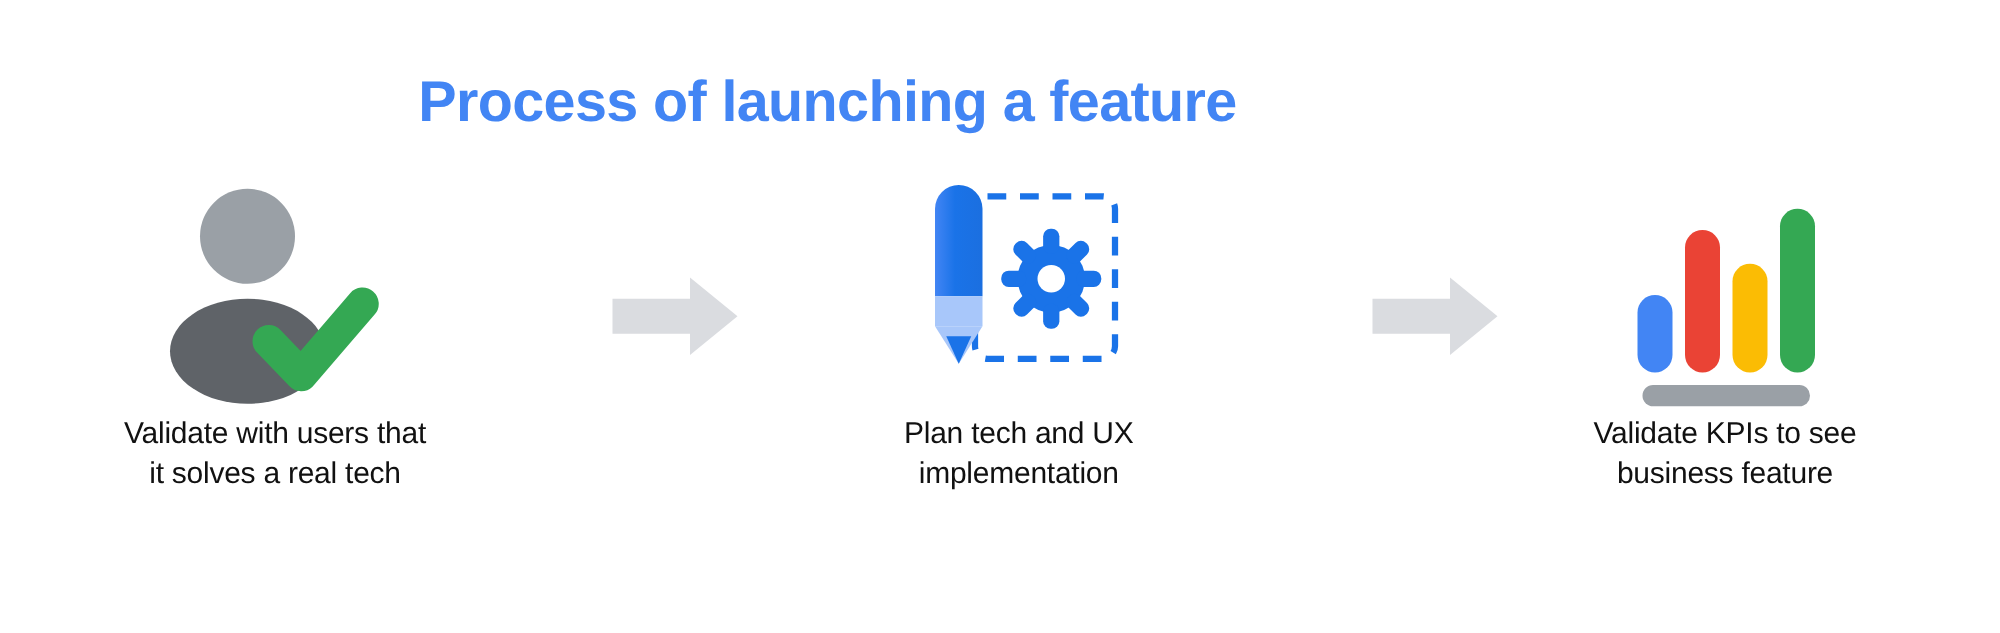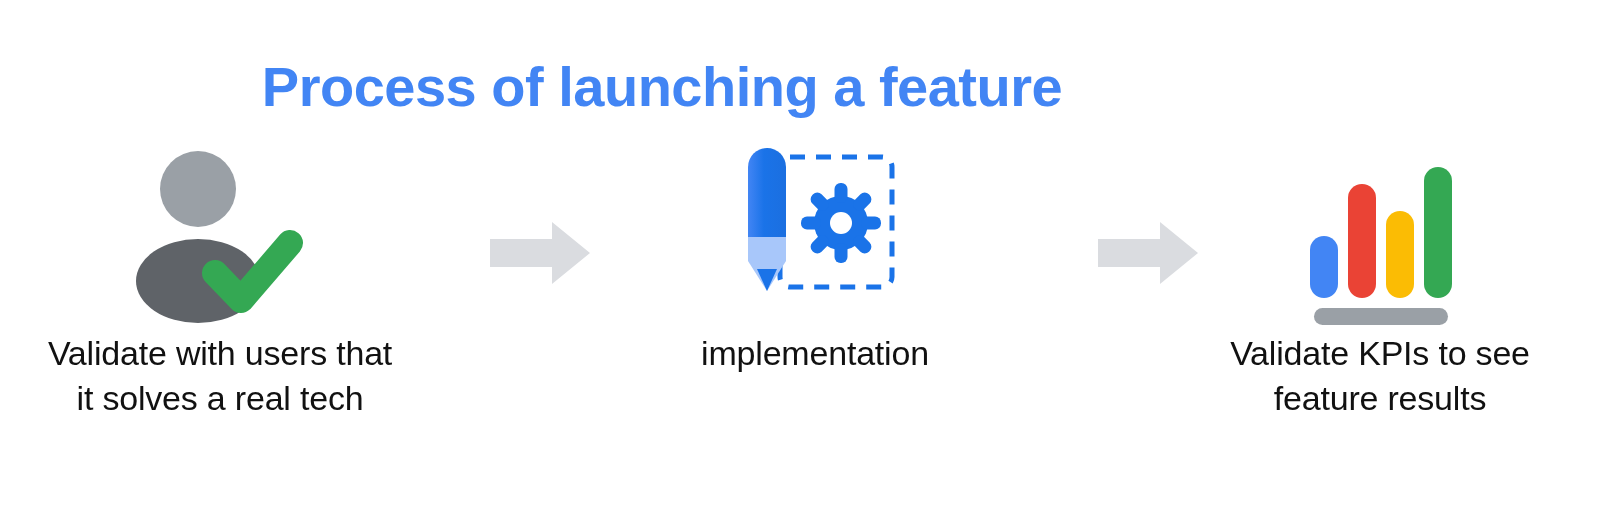--- a/index.html
+++ b/index.html
@@ -21,21 +21,21 @@
     height: 506px;
   }
 
   
   .slide-title {
     position: absolute;
     top: 55px;
     left: 0;
     width: 1324px;
     text-align: center;
-    font-size: 56px;
+    font-size: 46px;
     font-weight: 700;
     letter-spacing: -0.5px;
     color: #4285F4;
     line-height: 1.15;
     white-space: nowrap;
   }
 
   
   .steps {
     position: absolute;
@@ -59,21 +59,21 @@
     position: relative;
     height: 185px;
     display: flex;
     align-items: center;
     justify-content: center;
   }
 
   .step-caption {
     margin-top: 6px;
     text-align: center;
-    font-size: 34px;
+    font-size: 24px;
     line-height: 1.32;
     color: #111111;
     font-weight: 400;
     letter-spacing: -0.2px;
   }
 
   
   .arrow {
     position: absolute;
     top: 222px;
@@ -147,41 +147,42 @@
                   <rect x="-40" y="-6.5" width="20" height="13" rx="6" transform="rotate(45)"></rect>
                   <rect x="20" y="-6.5" width="20" height="13" rx="6" transform="rotate(45)"></rect>
                 </g>
               </g>
               <circle cx="0" cy="0" r="11" fill="#ffffff"></circle>
             </g>
           </svg>
         </span>
       </div>
       <div class="step-caption">
+        <div>Plan tech and UX</div>
         <div>implementation</div>
       </div>
     </div>
 
     <div class="step step-3">
       <div class="step-icon">
         <span>
           <svg width="160" height="160" viewBox="0 0 160 160" aria-hidden="true">
 
             <rect x="10" y="83" width="28" height="62" rx="14" fill="#4285F4"></rect>
             <rect x="48" y="31" width="28" height="114" rx="14" fill="#EA4335"></rect>
             <rect x="86" y="58" width="28" height="87" rx="14" fill="#FBBC04"></rect>
             <rect x="124" y="14" width="28" height="131" rx="14" fill="#34A853"></rect>
 
             <rect x="14" y="155" width="134" height="17" rx="8.5" fill="#9AA0A6"></rect>
           </svg>
         </span>
       </div>
       <div class="step-caption">
         <div>Validate KPIs to see</div>
-        <div>feature results</div>
+        <div>business feature</div>
       </div>
     </div>
 
   </div>
 
   <div class="arrow arrow-1">
     <svg width="100" height="62" viewBox="0 0 100 62" aria-hidden="true">
       <path d="M0 17 L62 17 L62 0 L100 31 L62 62 L62 45 L0 45 Z" fill="#DADCE0"></path>
     </svg>
   </div>

